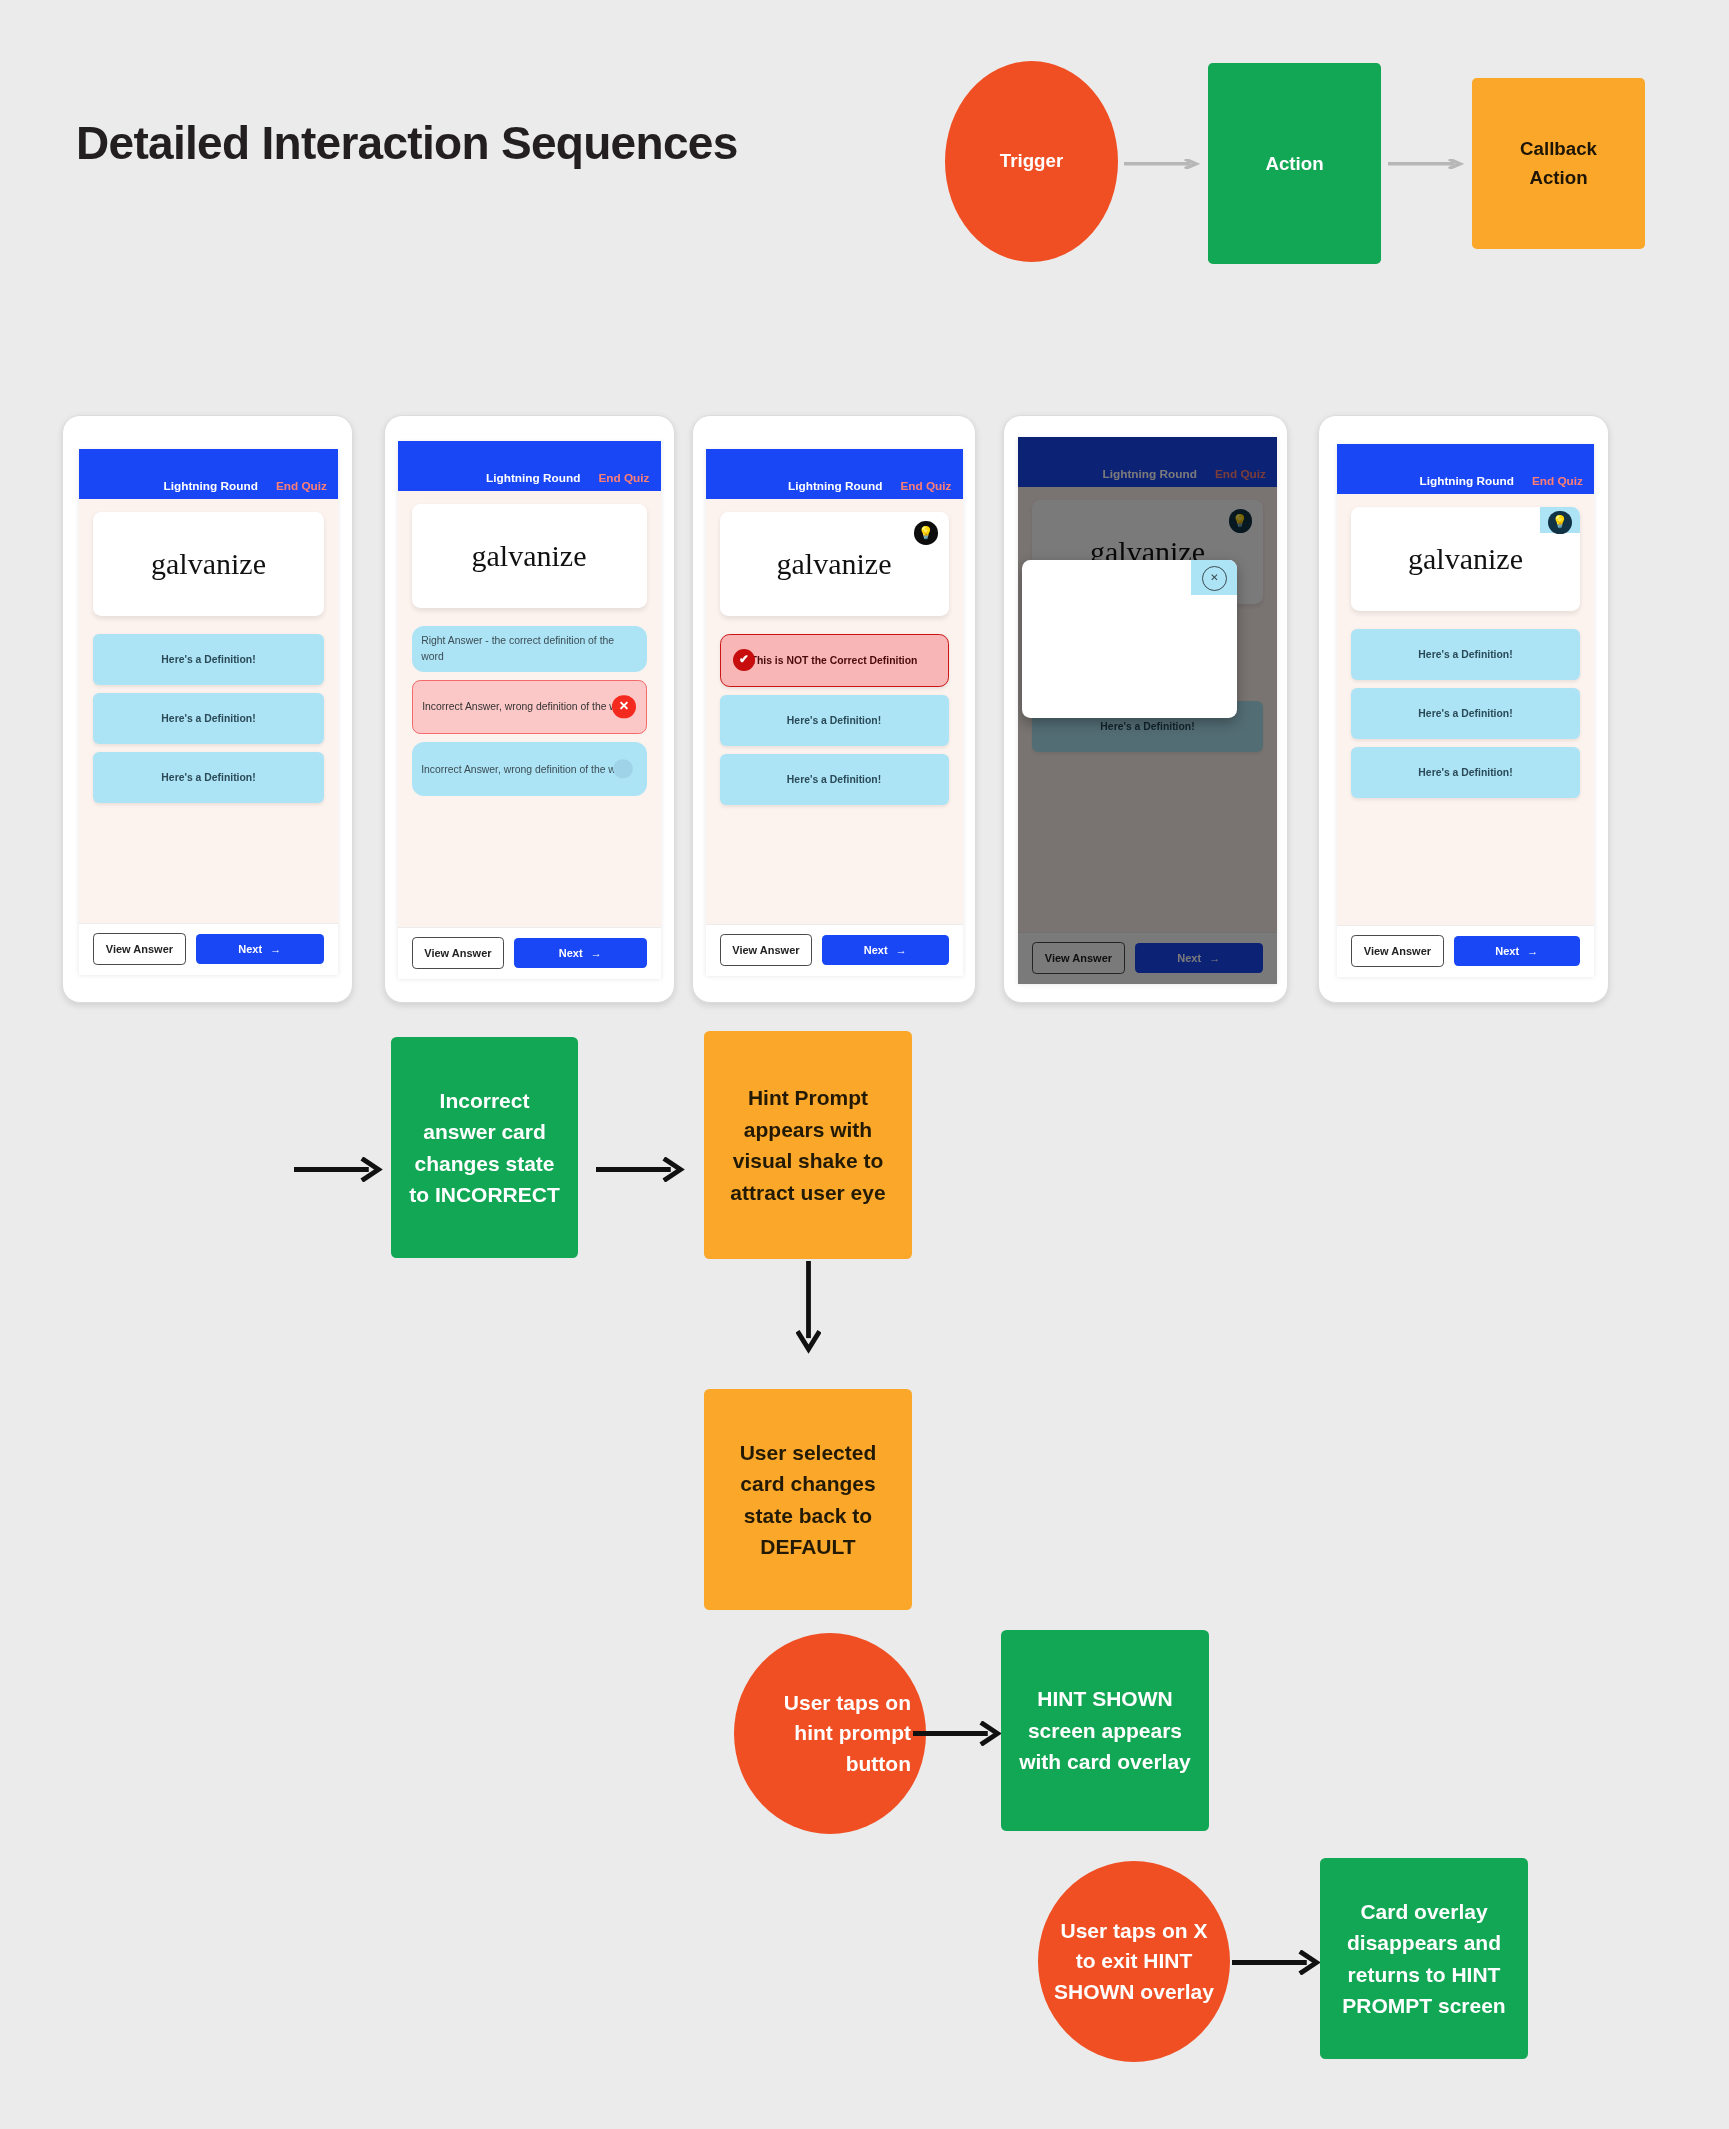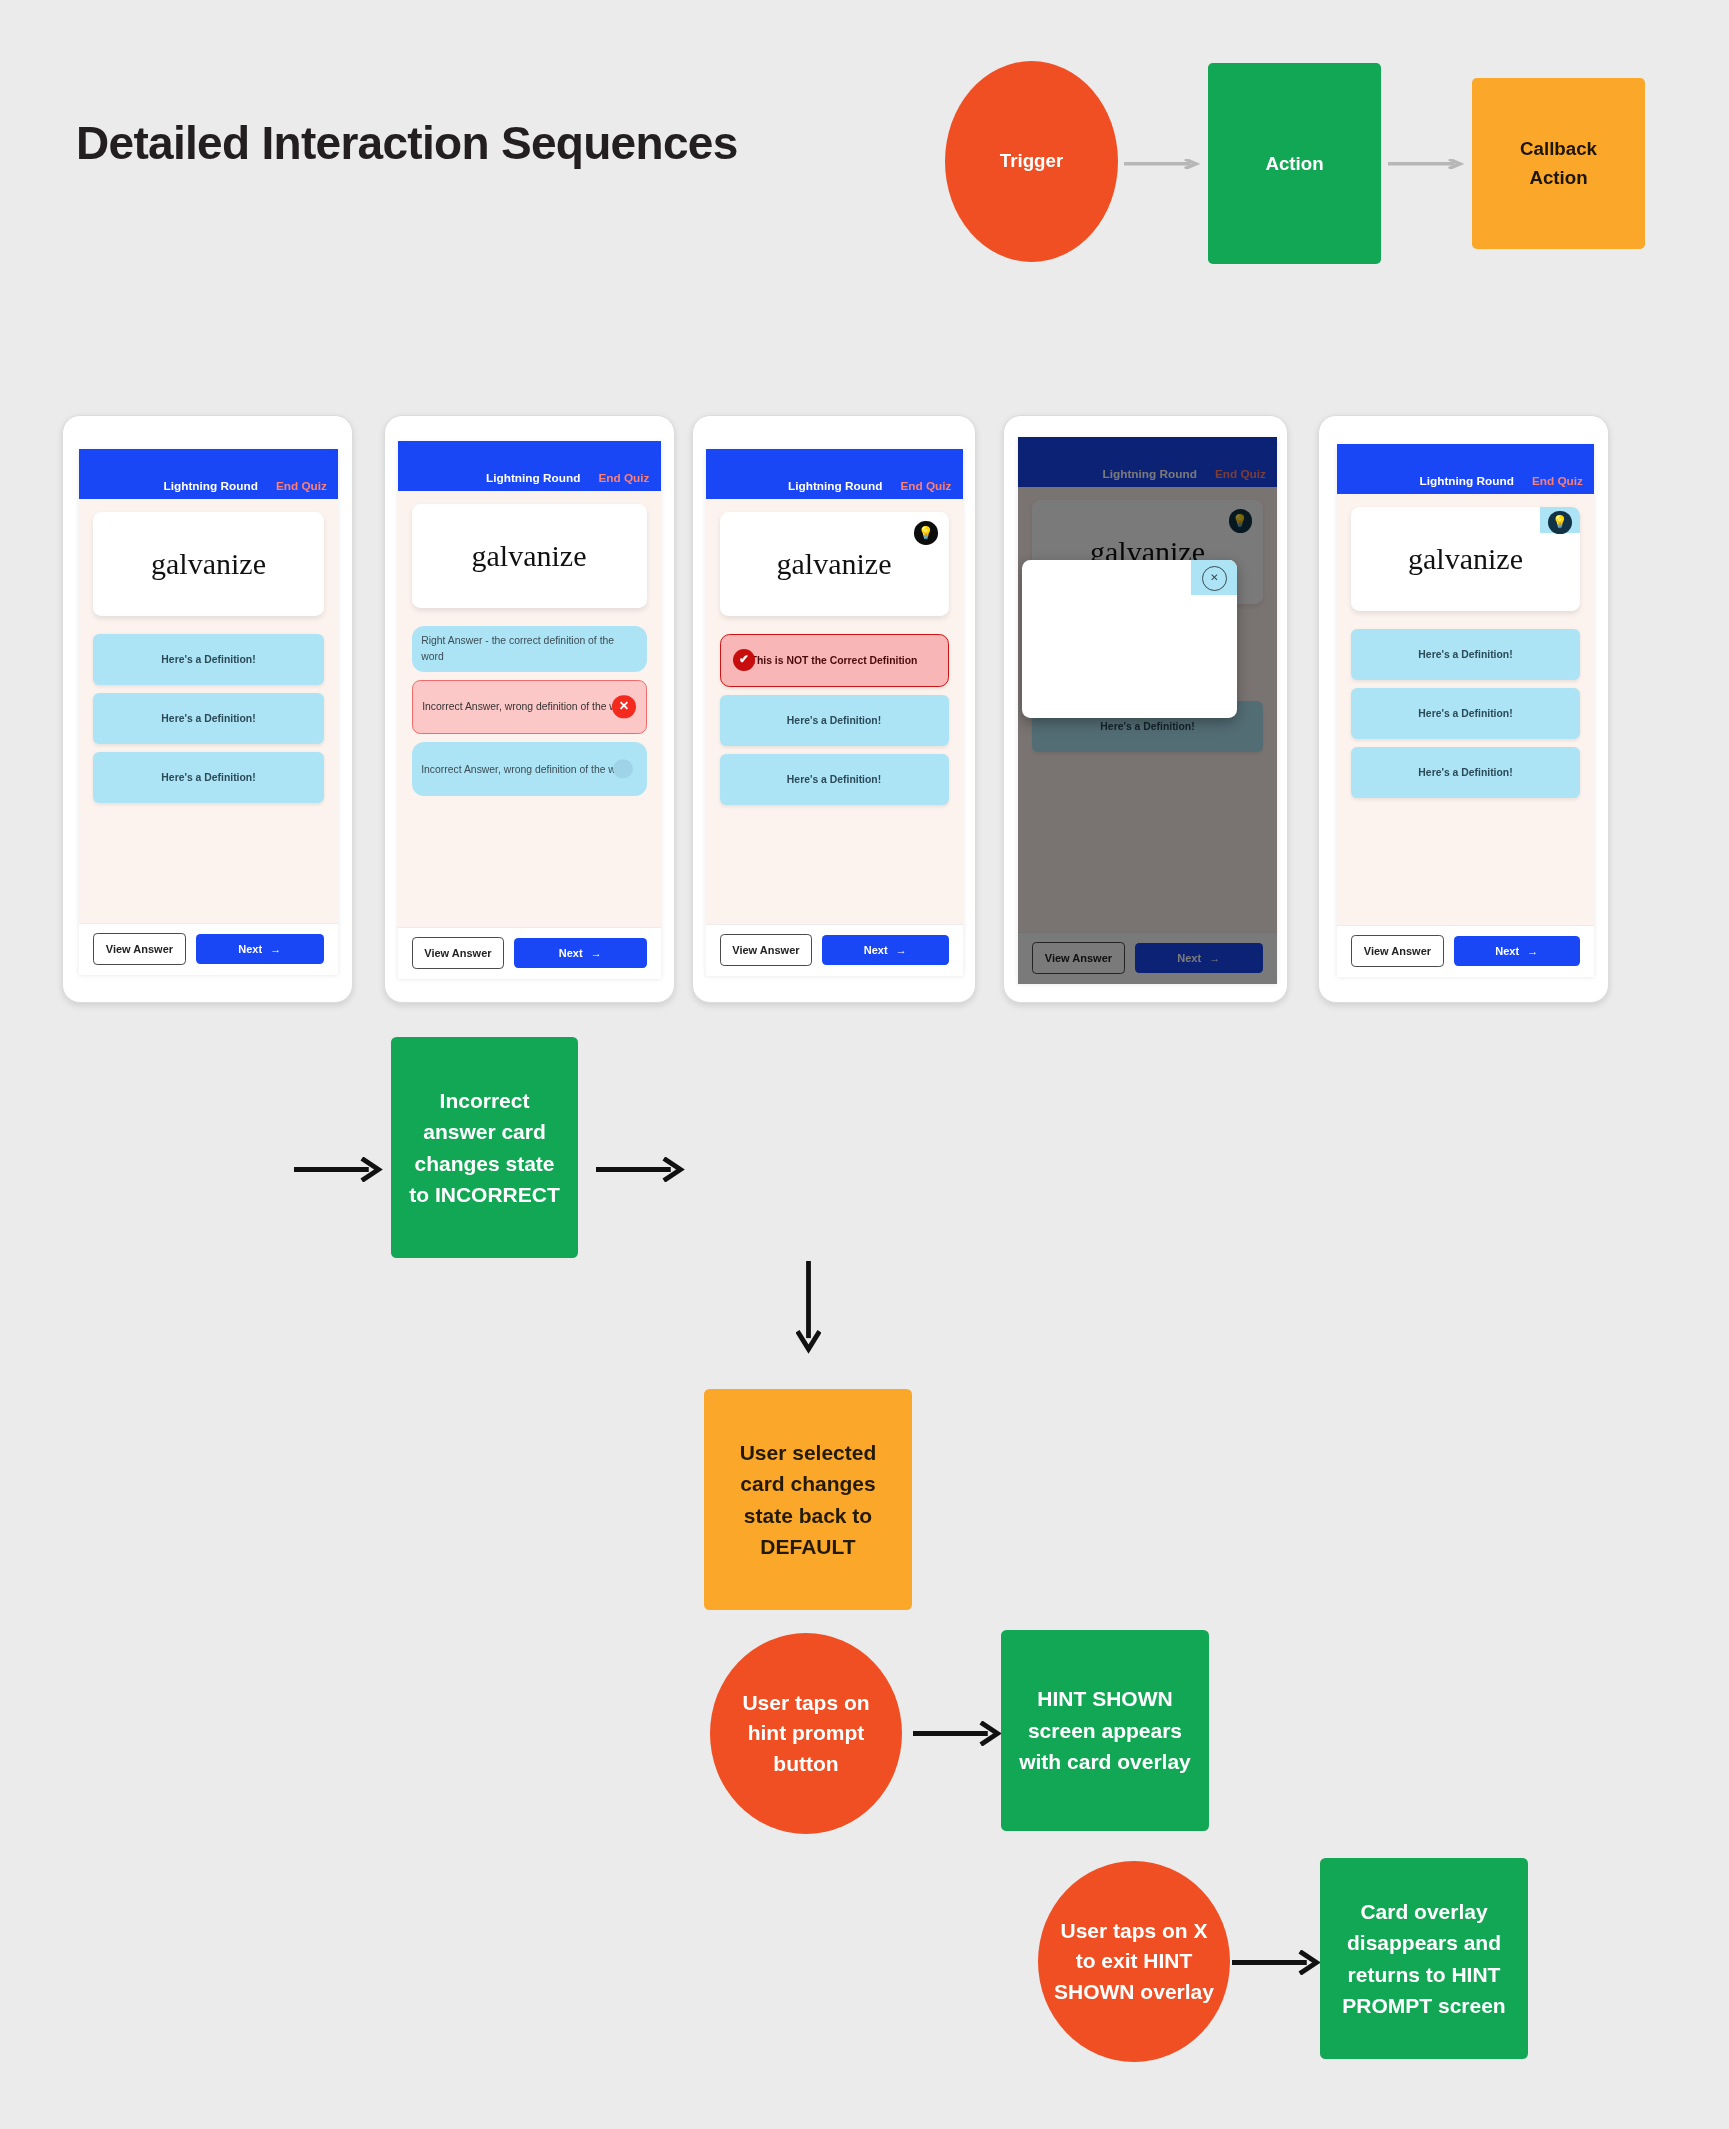--- a/index.html
+++ b/index.html
@@ -375,31 +375,34 @@
 
   <div class="node node-green" style="left:391px; top:1037px; width:187px; height:221px;">
     <span>Incorrect answer card changes state to INCORRECT</span>
   </div>
 
   <svg class="blk-arrow" style="left:596px; top:1157px; width:90px; height:25px;" viewBox="0 0 130 36">
     <line x1="0" y1="18" x2="108" y2="18" stroke="#111" stroke-width="7"></line>
     <polyline points="98,2 122,18 98,34" fill="none" stroke="#111" stroke-width="7"></polyline>
   </svg>
 
+  <div class="node node-orange" style="left:704px; top:1031px; width:208px; height:228px;">
+    <span>Hint Prompt appears with visual shake to attract user eye</span>
+  </div>
 
   <svg class="blk-arrow" style="left:796px; top:1261px; width:25px; height:95px;" viewBox="0 0 36 138">
     <line x1="18" y1="0" x2="18" y2="112" stroke="#111" stroke-width="7"></line>
     <polyline points="2,102 18,128 34,102" fill="none" stroke="#111" stroke-width="7"></polyline>
   </svg>
 
   <div class="node node-orange" style="left:704px; top:1389px; width:208px; height:221px;">
     <span>User selected card changes state back to DEFAULT</span>
   </div>
 
-  <div class="node node-ellipse" style="left:710px; top:1633px; width:192px; height:201px;">
+  <div class="node node-ellipse" style="left:734px; top:1633px; width:192px; height:201px;text-align:right;">
     <span>User taps on hint prompt button</span>
   </div>
 
   <svg class="blk-arrow" style="left:913px; top:1721px; width:90px; height:25px;" viewBox="0 0 130 36">
     <line x1="0" y1="18" x2="108" y2="18" stroke="#111" stroke-width="7"></line>
     <polyline points="98,2 122,18 98,34" fill="none" stroke="#111" stroke-width="7"></polyline>
   </svg>
 
   <div class="node node-green" style="left:1001px; top:1630px; width:208px; height:201px;">
     <span>HINT SHOWN screen appears with card overlay</span>

